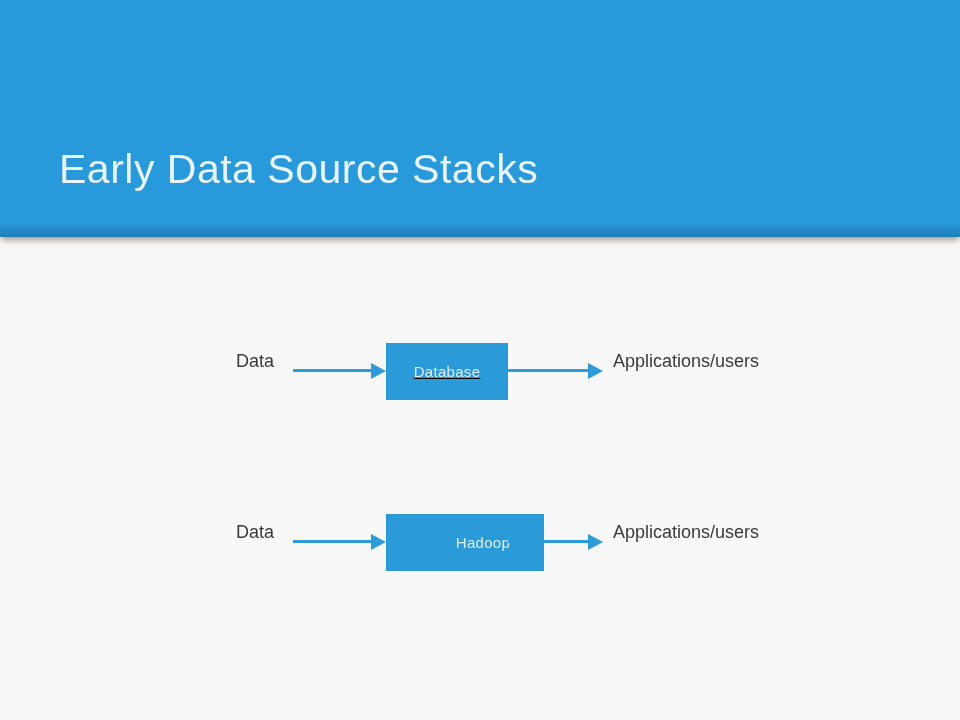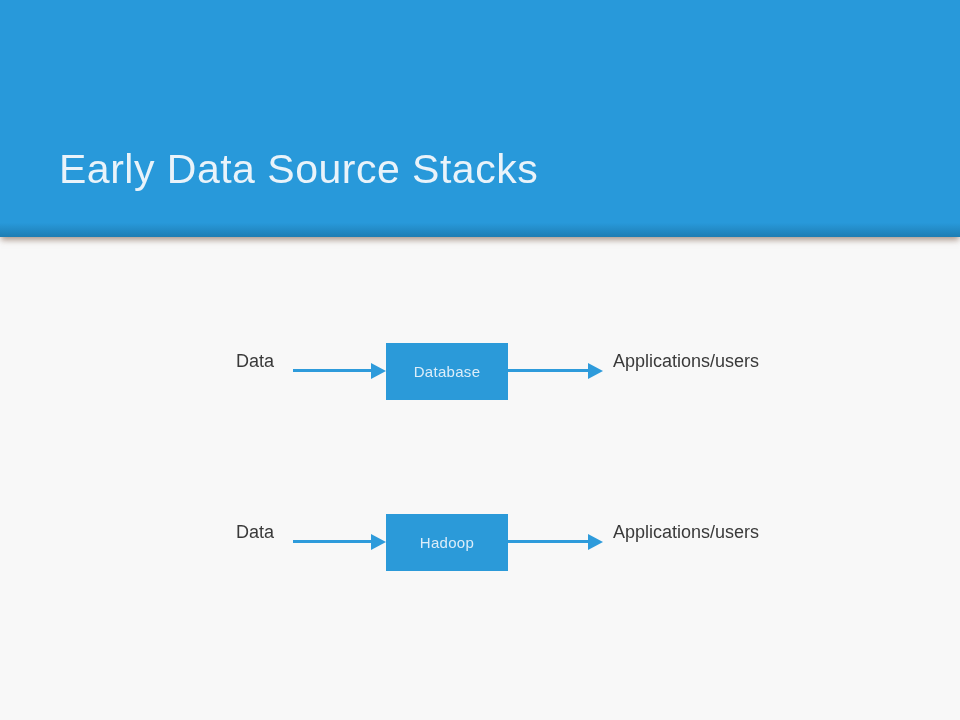--- a/index.html
+++ b/index.html
@@ -77,30 +77,30 @@
     width: 0; height: 0;
     border-top: 8px solid transparent;
     border-bottom: 8px solid transparent;
     border-left: 15px solid var(--arrow-blue, #2E9BDB);
   }
 
   
   .r1 .io-label.in   { left: 228px; top: 114px; }
   .r1 .arrow-line.a1 { left: 285px; top: 132px; width: 79px; }
   .r1 .arrow-head.a1 { left: 363px; top: 126px; }
-  .r1 .process-box   { top: 106px; }
+  .r1 .process-box   { top: 106px; text-decoration: underline; }
   .r1 .arrow-line.a2 { left: 500px; top: 132px; width: 81px; }
   .r1 .arrow-head.a2 { left: 580px; top: 126px; }
   .r1 .io-label.out  { left: 605px; top: 114px; }
 
   
   .r2 .io-label.in   { left: 228px; top: 285px; }
   .r2 .arrow-line.a1 { left: 285px; top: 303px; width: 79px; }
   .r2 .arrow-head.a1 { left: 363px; top: 297px; }
-  .r2 .process-box   { top: 277px; }
+  .r2 .process-box   { top: 277px; padding-left: 36px; }
   .r2 .arrow-line.a2 { left: 500px; top: 303px; width: 81px; }
   .r2 .arrow-head.a2 { left: 580px; top: 297px; }
   .r2 .io-label.out  { left: 605px; top: 285px; }
 </style>
 </head>
 <body>
 
 <div class="slide">
 
   <div class="header">

